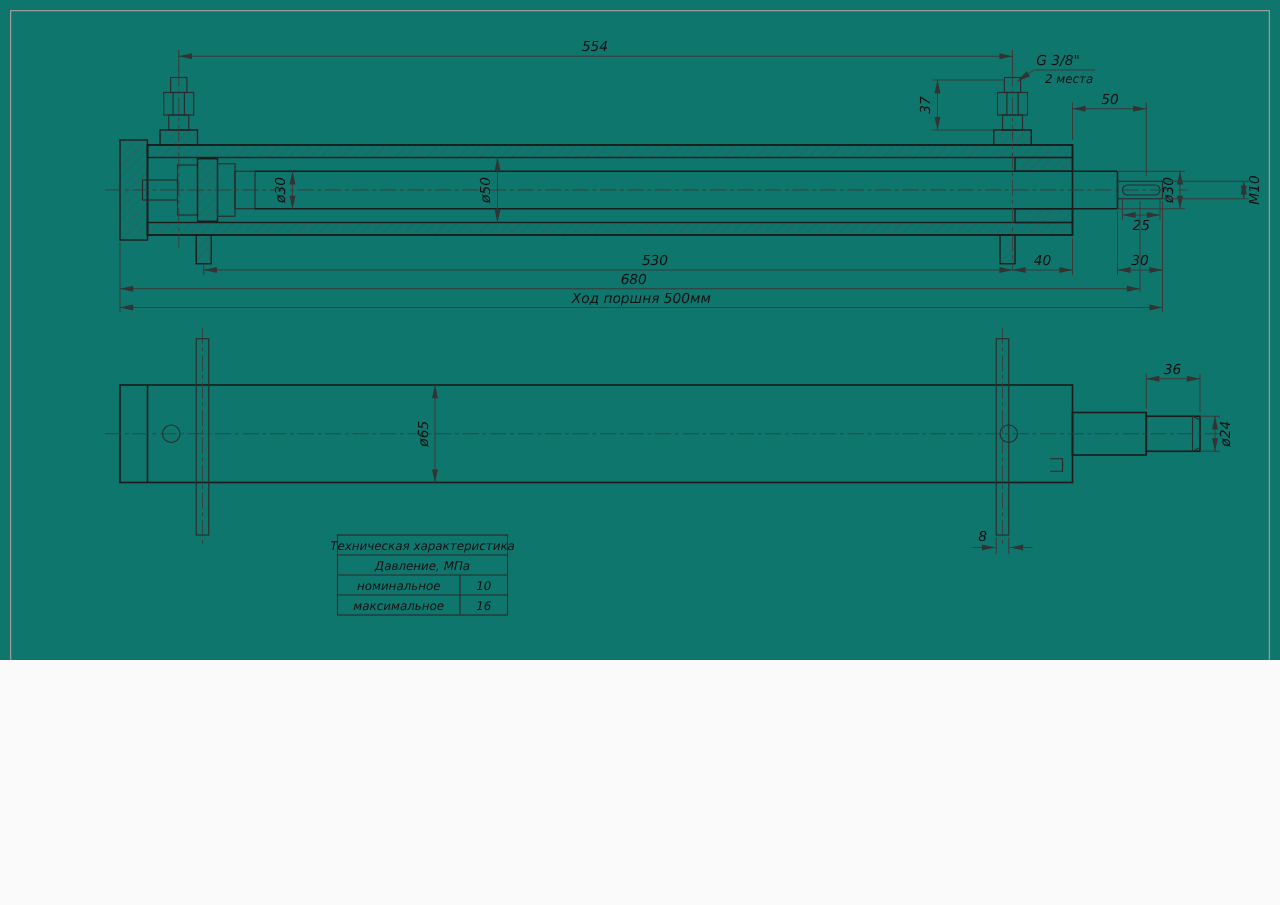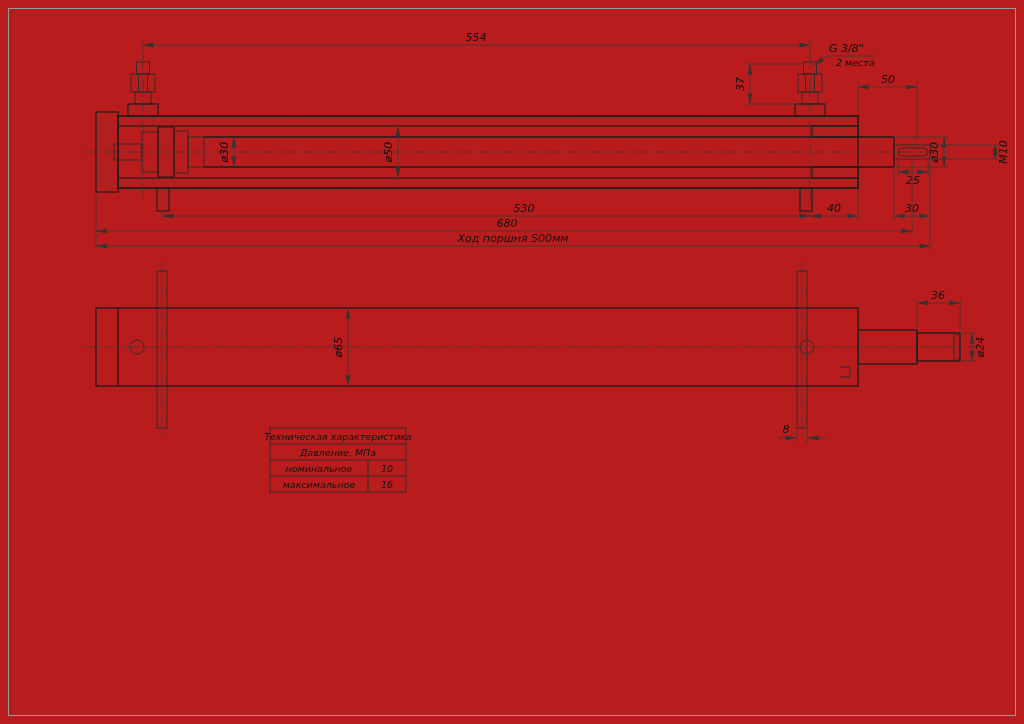--- a/index.html
+++ b/index.html
@@ -1,17 +1,17 @@
 <!DOCTYPE html>
 <html><head>
 <meta charset="utf-8">
 <style>
   html,body{margin:0;padding:0}
   body{width:1024px;height:724px;background:#fafafa;font-family:"DejaVu Sans",sans-serif}
-  .sheet{position:relative;width:1024px;height:724px;background:#b91c1c;overflow:hidden}
+  .sheet{position:relative;width:1024px;height:528px;background:#0f766e;overflow:hidden}
   svg{display:block}
   .ol{stroke:#1c1c1c;stroke-width:1.3;fill:none}
   .tl{stroke:#2a2a2a;stroke-width:0.9;fill:none}
   .ht{fill:url(#hatch);stroke:#1c1c1c;stroke-width:1.1}
   .dim{stroke:#3a3a3a;stroke-width:0.8;fill:none}
   .cl{stroke:#3a3a3a;stroke-width:0.7;fill:none;stroke-dasharray:13 3 3 3}
   .frame{stroke:#9a9a9a;stroke-width:1;fill:none}
   text{font-style:italic;font-size:11px;font-family:"DejaVu Sans",sans-serif;fill:#111}
   text.sm{font-size:9.5px}
   text.tbl{font-size:9.5px}

